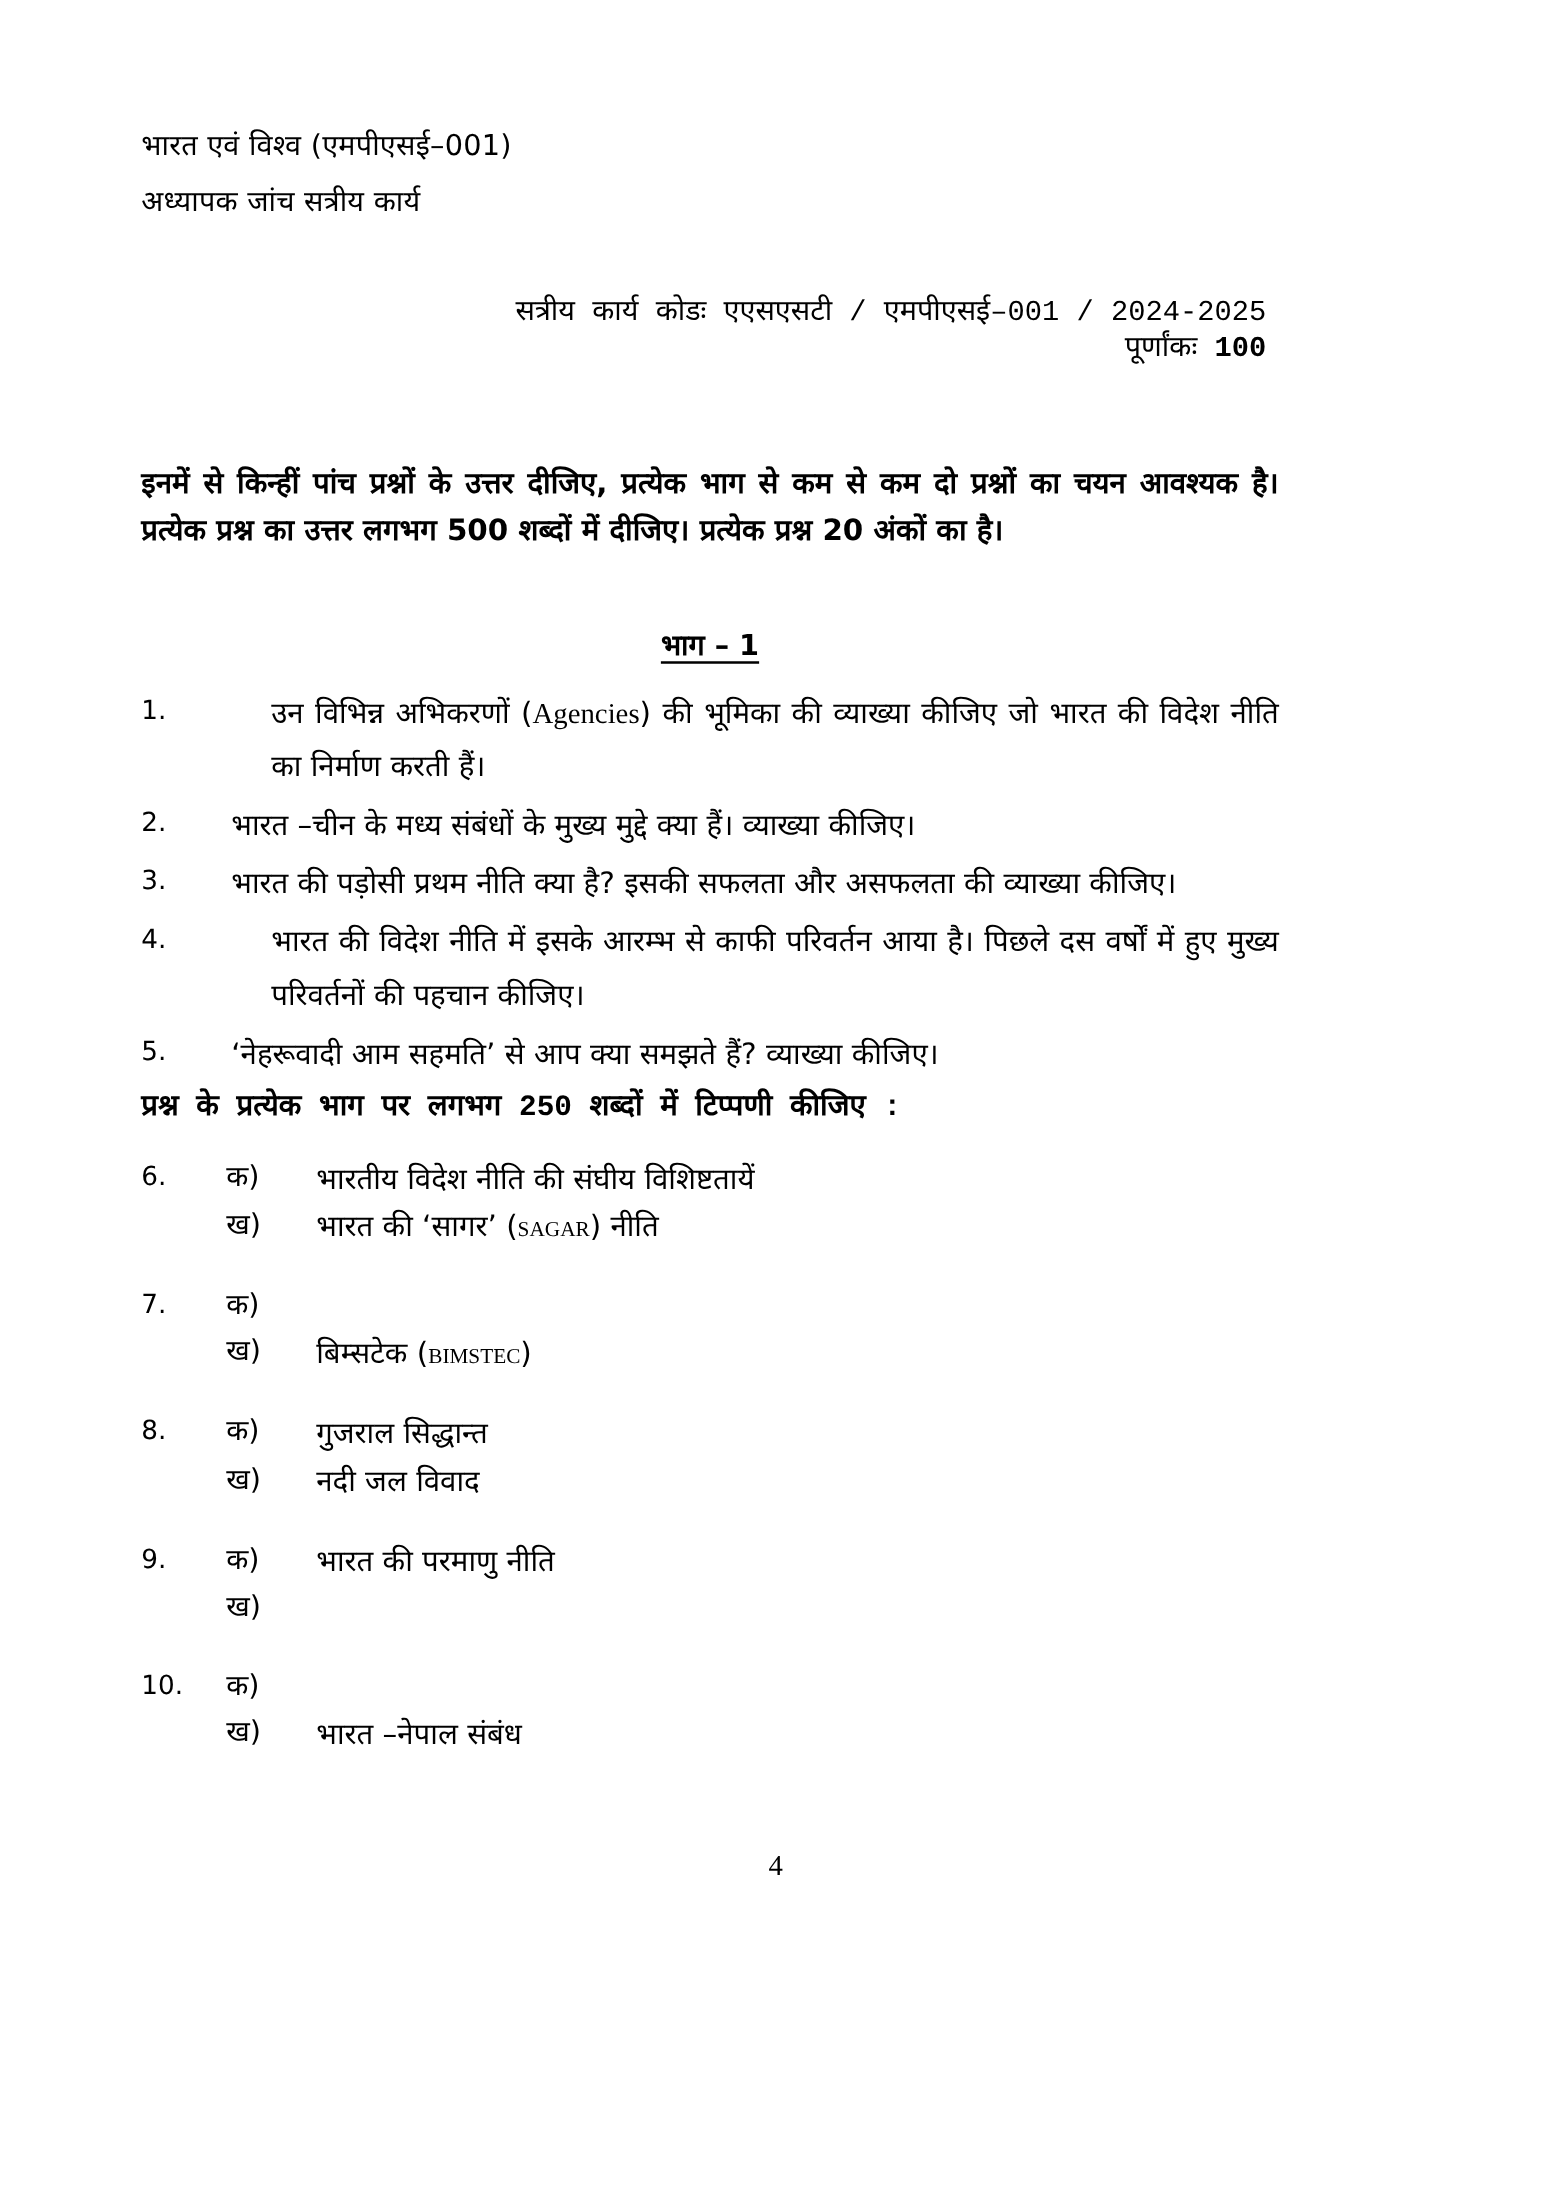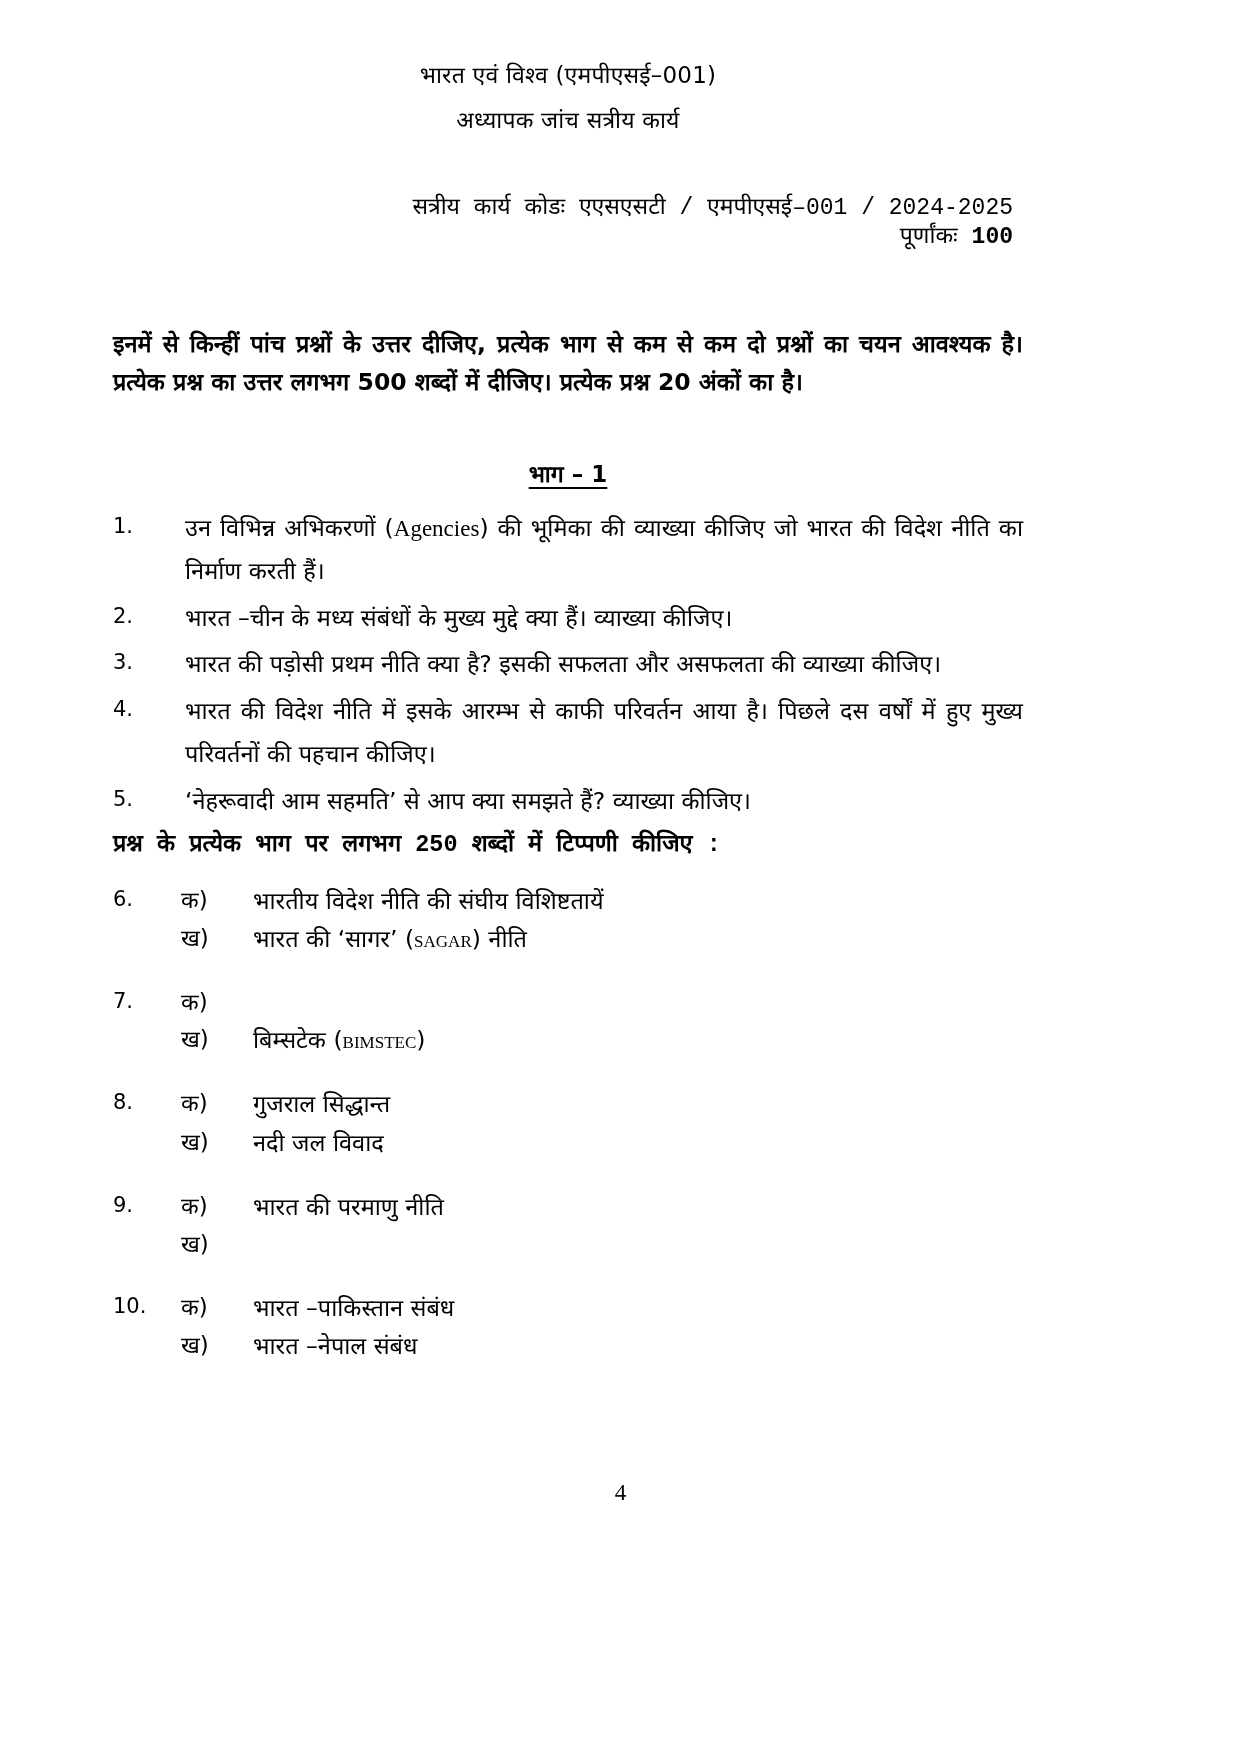--- a/index.html
+++ b/index.html
@@ -24,22 +24,22 @@
   }
   .inner {
     position: absolute;
     left: 113px;
     top: 0;
     width: 910px;
   }
 
   
   .doc-header {
-    margin-top: 64px;
-    text-align: center;
+    margin-top: 106px;
+    text-align: left;
   }
   .doc-title,
   .doc-subtitle {
     font-family: "DejaVu Sans", sans-serif;
     font-size: 23px;
     font-weight: 400;
     letter-spacing: 0.2px;
     line-height: 1.0;
     white-space: nowrap;
   }
@@ -110,20 +110,21 @@
   .q-text {
     flex: 1 1 auto;
     font-family: "DejaVu Sans", sans-serif;
     font-size: 23.5px;
     line-height: 1.82;
     text-align: justify;
     text-justify: inter-word;
   }
   .q-text.two-line {
     text-align: justify;
+    margin-left: 32px;
   }
   .q-text .lat {
     font-family: "Liberation Serif", serif;
     font-size: 23px;
   }
 
   
   .part2-instr {
     font-family: Liberation Mono, monospace;
     font-size: 23.5px;
@@ -278,21 +279,20 @@
         <div class="sub-row">
           <div class="sub-num"></div>
           <div class="sub-label">ख)</div>
         </div>
       </div>
 
       <div class="qgroup">
         <div class="sub-row">
           <div class="sub-num">10.</div>
           <div class="sub-label">क)</div>
-          <div class="sub-text"><span>भारत –पाकिस्तान संबंध</span></div>
         </div>
         <div class="sub-row">
           <div class="sub-num"></div>
           <div class="sub-label">ख)</div>
           <div class="sub-text"><span>भारत –नेपाल संबंध</span></div>
         </div>
       </div>
 
     </div>
 

